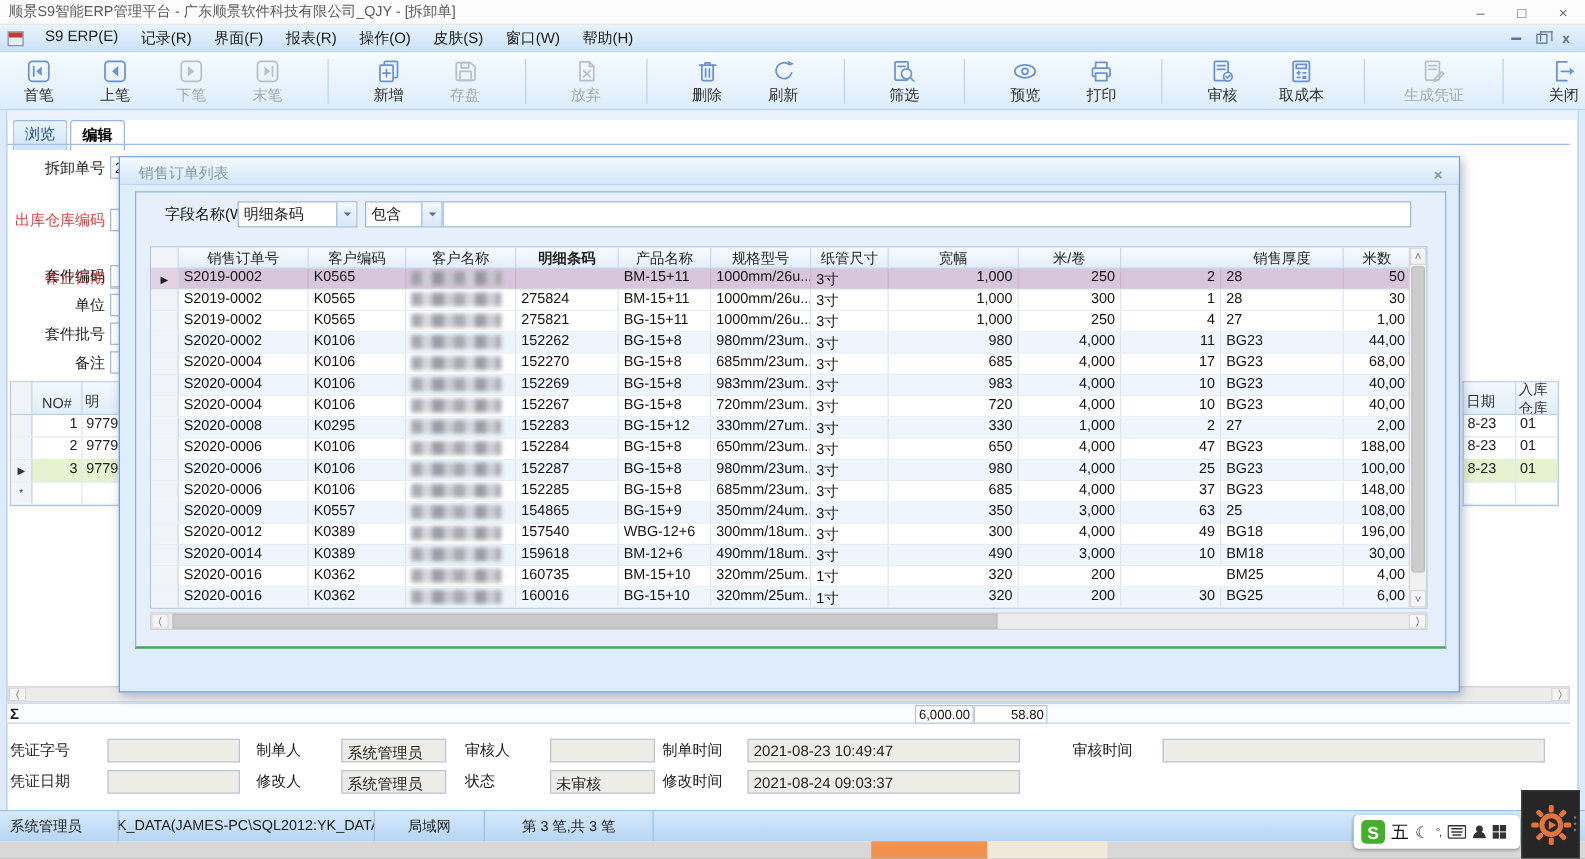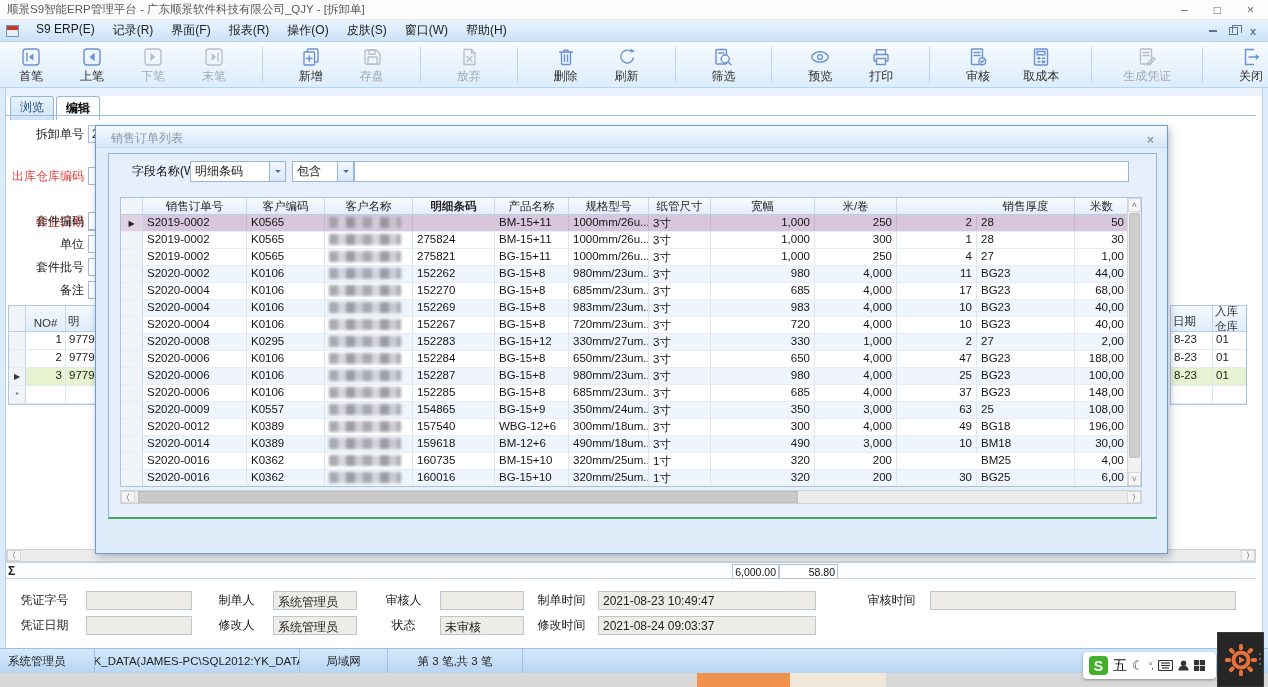--- a/index.html
+++ b/index.html
@@ -66,21 +66,21 @@
   .main-hscroll{position:absolute;left:6px;top:461px;width:1250px;height:13px;background:#ececec;border:1px solid #d2d2d2;display:flex;}
   .sb-btn{width:14px;height:100%;background:#f5f5f5;border:1px solid #d8d8d8;color:#7a7a7a;font-size:9px;
     display:flex;align-items:center;justify-content:center;cursor:pointer;flex:none;}
   .main-hscroll .fill{flex:1;}
   .sum-row{position:absolute;left:6px;top:474px;width:1250px;height:17px;background:#fafcfe;border-top:1px solid #c2d4e8;border-bottom:1px solid #c2d4e8;}
   .sigma{position:absolute;left:2px;top:1px;font-weight:bold;font-size:12px;color:#222;}
   .sumbox{position:absolute;top:1px;height:15px;background:#fff;border:1px solid #b4c6da;font-size:10.5px;
     text-align:right;padding:1px 2px;color:#111;}
   
   .ff{position:absolute;display:flex;align-items:center;height:20px;}
-  .ff .lab{text-align:center;padding-right:5px;color:#1c1c1c;white-space:nowrap;font-family:Liberation Mono, monospace;}
+  .ff .lab{text-align:left;padding-right:5px;color:#1c1c1c;white-space:nowrap;font-family:Liberation Mono, monospace;}
   .ff .fld{height:19px;background:#eeece7;border:1px solid #bcc6d0;padding:2px 4px;font-size:12px;color:#222;
     white-space:nowrap;overflow:hidden;}
   
   .dialog{position:absolute;left:95px;top:37px;width:1073px;height:429px;background:#dfecfa;
     border:1px solid #6f9bd2;box-shadow:2px 3px 8px rgba(40,70,110,.35);z-index:5;}
   .dlg-title{height:22px;background:linear-gradient(#f4faff,#d5e6f8);border-bottom:1px solid #c0d6ee;
     display:flex;align-items:flex-end;padding:0 10px 0 15px;gap:32px;}
   .dlg-title-text{color:#8b98aa;font-size:12px;}
   .dlg-x{margin-left:auto;color:#8b98aa;font-weight:bold;font-size:12px;cursor:pointer;padding:0 3px;}
   .dlg-panel{position:absolute;left:12px;top:27px;width:1049px;height:366px;background:#e6effb;

